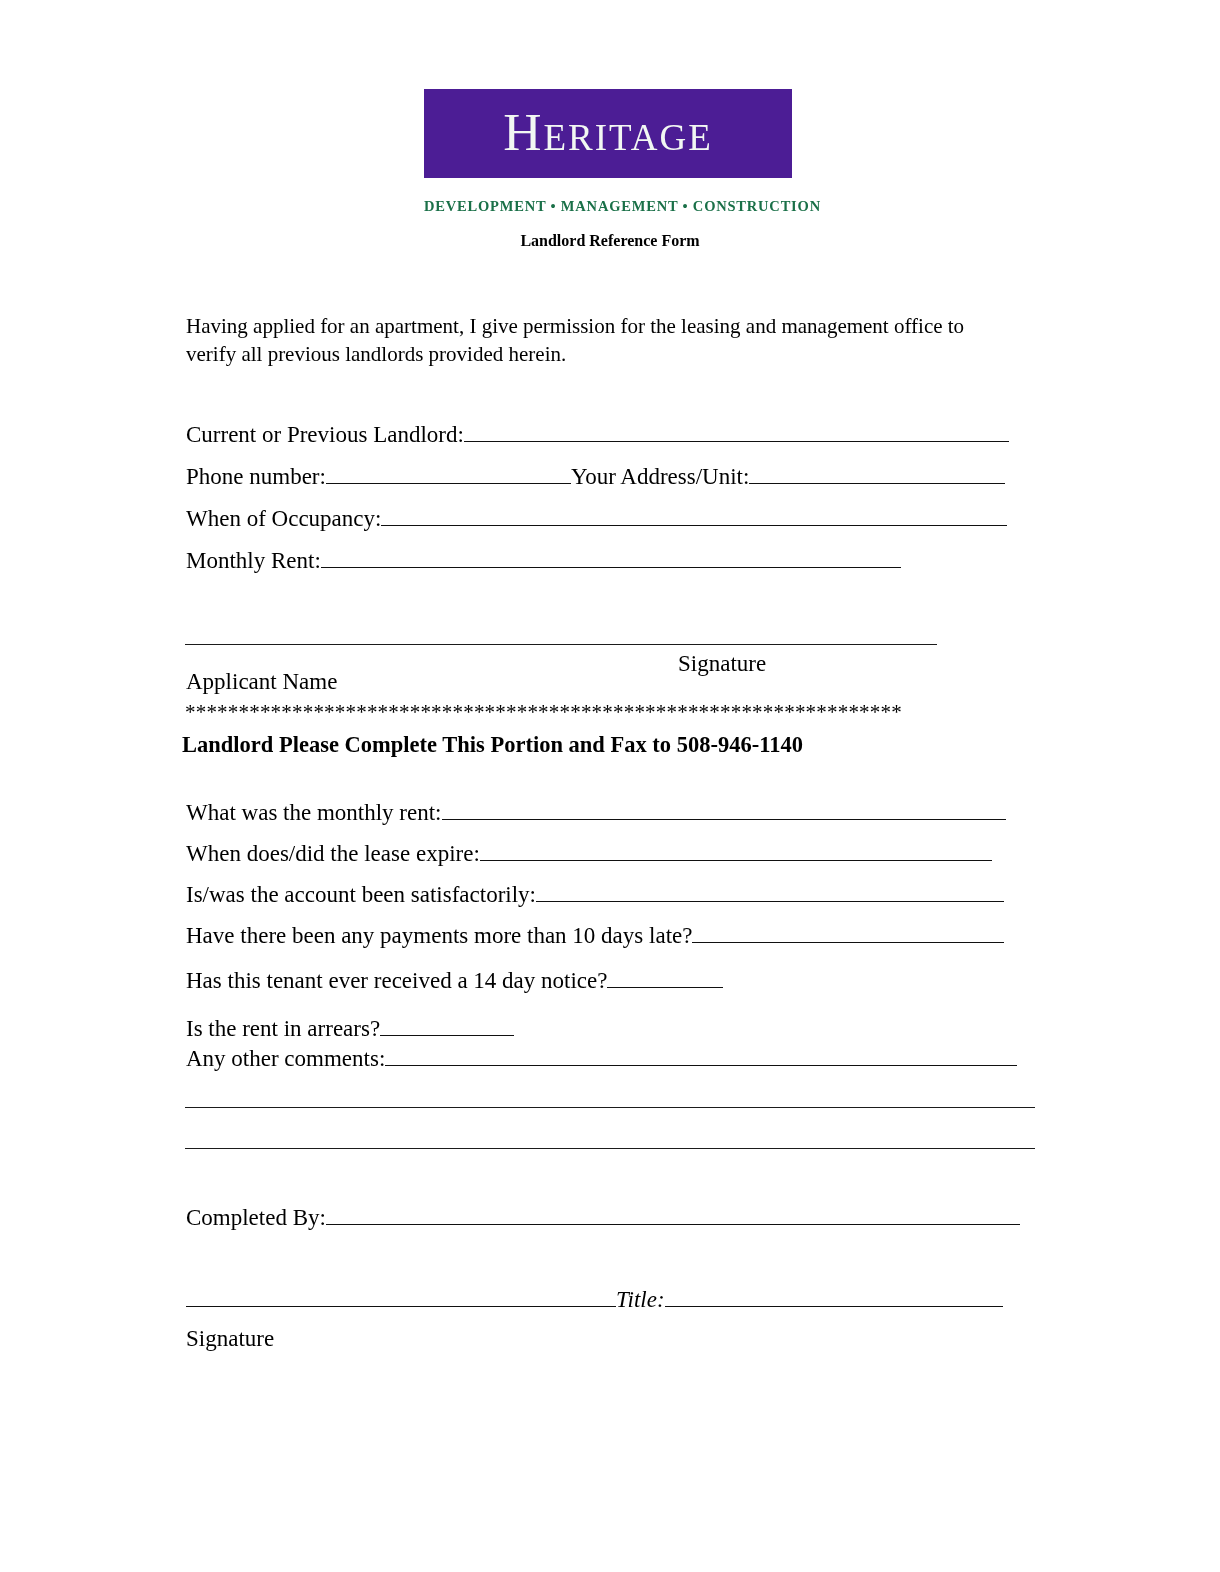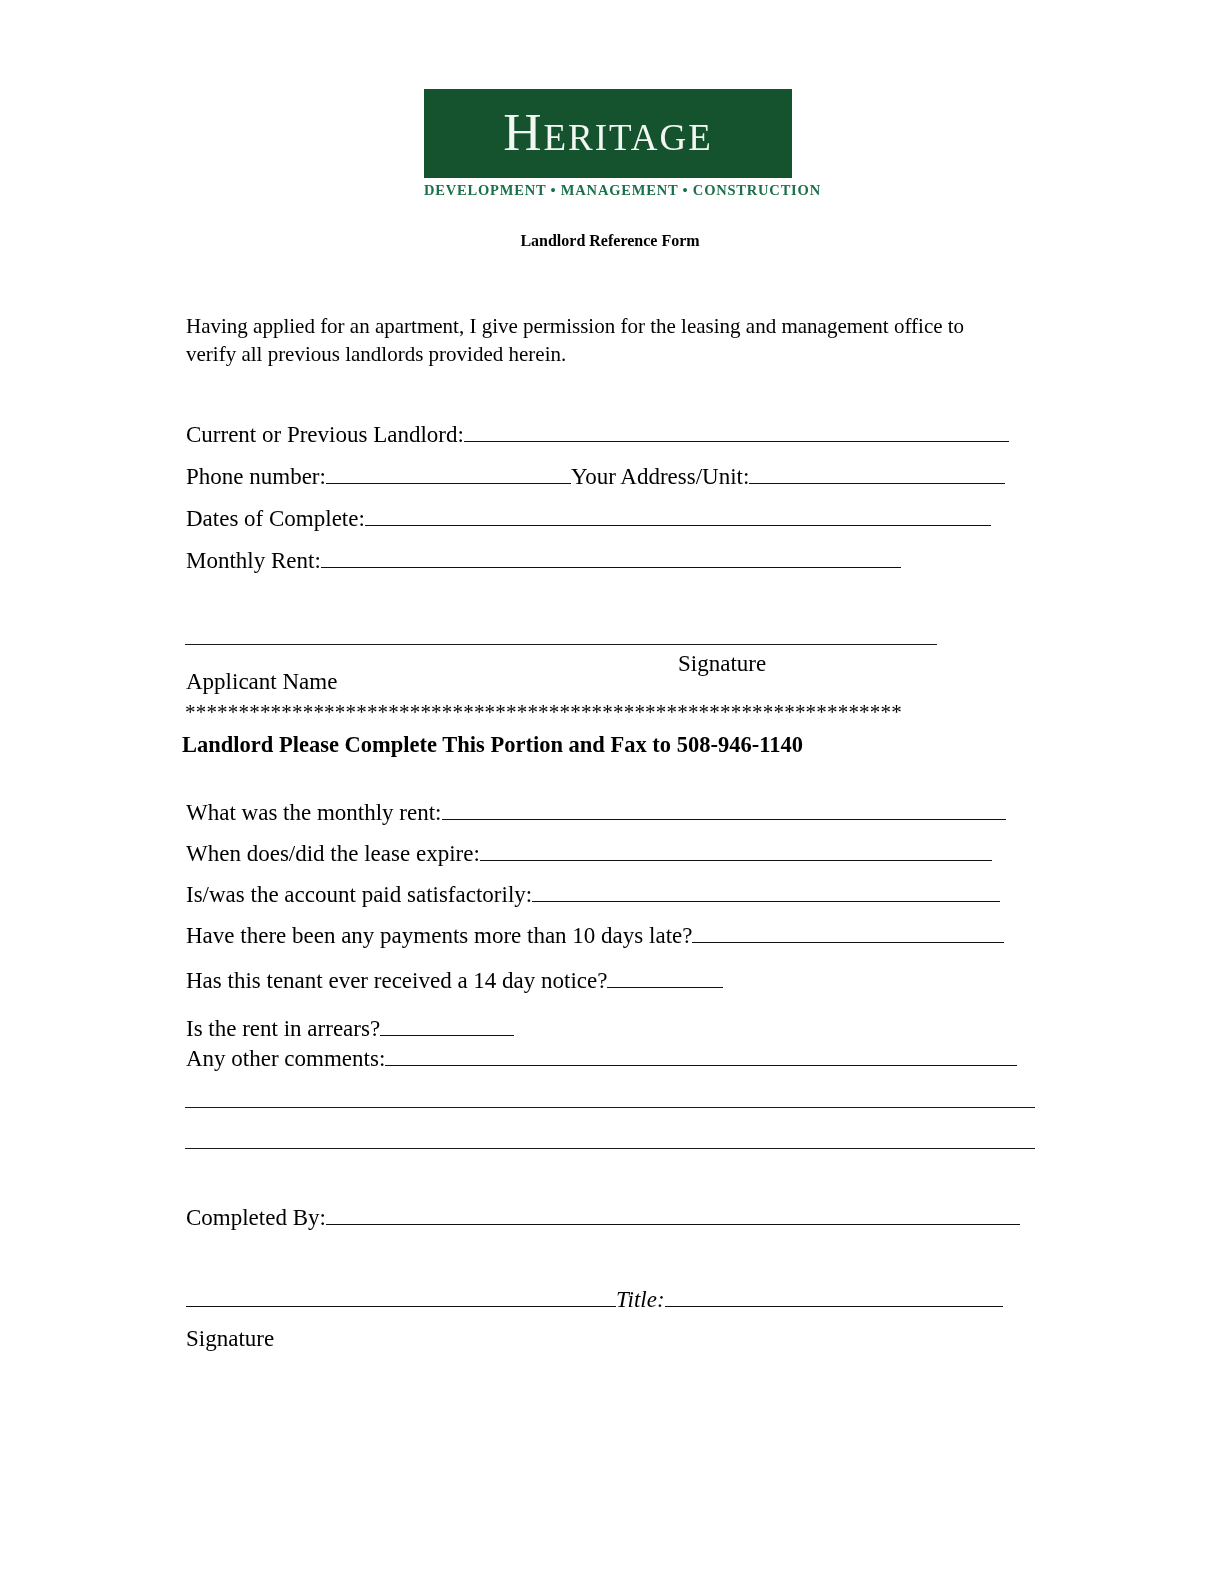--- a/index.html
+++ b/index.html
@@ -26,38 +26,38 @@
   .logo-wrap {
     position: absolute;
     left: 424px;
     top: 89px;
     width: 368px;
     text-align: center;
   }
   .logo-box {
     width: 368px;
     height: 89px;
-    background: #14532d;
+    background: #4c1d95;
     display: flex;
     align-items: center;
     justify-content: center;
     box-sizing: border-box;
   }
   .logo-word {
     color: #f2f7f3;
     font-family: "Liberation Serif", "DejaVu Serif", serif;
     font-size: 53px;
     line-height: 1;
     font-variant: small-caps;
     letter-spacing: 2px;
     font-weight: 400;
     padding-bottom: 3px;
   }
   .logo-tagline {
-    margin-top: 4px;
+    margin-top: 20px;
     color: #1a7048;
     font-family: "Liberation Serif", "DejaVu Serif", serif;
     font-weight: bold;
     font-size: 14.5px;
     letter-spacing: 0.8px;
     white-space: nowrap;
   }
 
   
   .doc-title {
@@ -151,21 +151,21 @@
 
   <div class="field-row" style="top:422px;">
     <span>Current or Previous Landlord:</span><span class="blank" style="width:545px;"></span>
   </div>
 
   <div class="field-row" style="top:464px;">
     <span>Phone number:</span><span class="blank" style="width:245px;"></span><span>Your Address/Unit:</span><span class="blank" style="width:256px;"></span>
   </div>
 
   <div class="field-row" style="top:506px;">
-    <span>Dates of Complete:</span><span class="blank" style="width:626px;"></span>
+    <span>When of Occupancy:</span><span class="blank" style="width:626px;"></span>
   </div>
 
   <div class="field-row" style="top:548px;">
     <span>Monthly Rent:</span><span class="blank" style="width:580px;"></span>
   </div>
 
   <div class="rule" style="left:185px; top:644px; width:752px;"></div>
   <div class="label-row" style="left:186px; top:651px;margin-top:18px;">Applicant Name</div>
   <div class="label-row" style="left:678px; top:651px;">Signature</div>
 
@@ -175,21 +175,21 @@
 
   <div class="field-row" style="top:800px;">
     <span>What was the monthly rent:</span><span class="blank" style="width:564px;"></span>
   </div>
 
   <div class="field-row" style="top:841px;">
     <span>When does/did the lease expire:</span><span class="blank" style="width:512px;"></span>
   </div>
 
   <div class="field-row" style="top:882px;">
-    <span>Is/was the account paid satisfactorily:</span><span class="blank" style="width:468px;"></span>
+    <span>Is/was the account been satisfactorily:</span><span class="blank" style="width:468px;"></span>
   </div>
 
   <div class="field-row" style="top:923px;">
     <span>Have there been any payments more than 10 days late?</span><span class="blank" style="width:312px;"></span>
   </div>
 
   <div class="field-row" style="top:928px;margin-top:40px;">
     <span>Has this tenant ever received a 14 day notice?</span><span class="blank" style="width:116px;"></span>
   </div>
 

